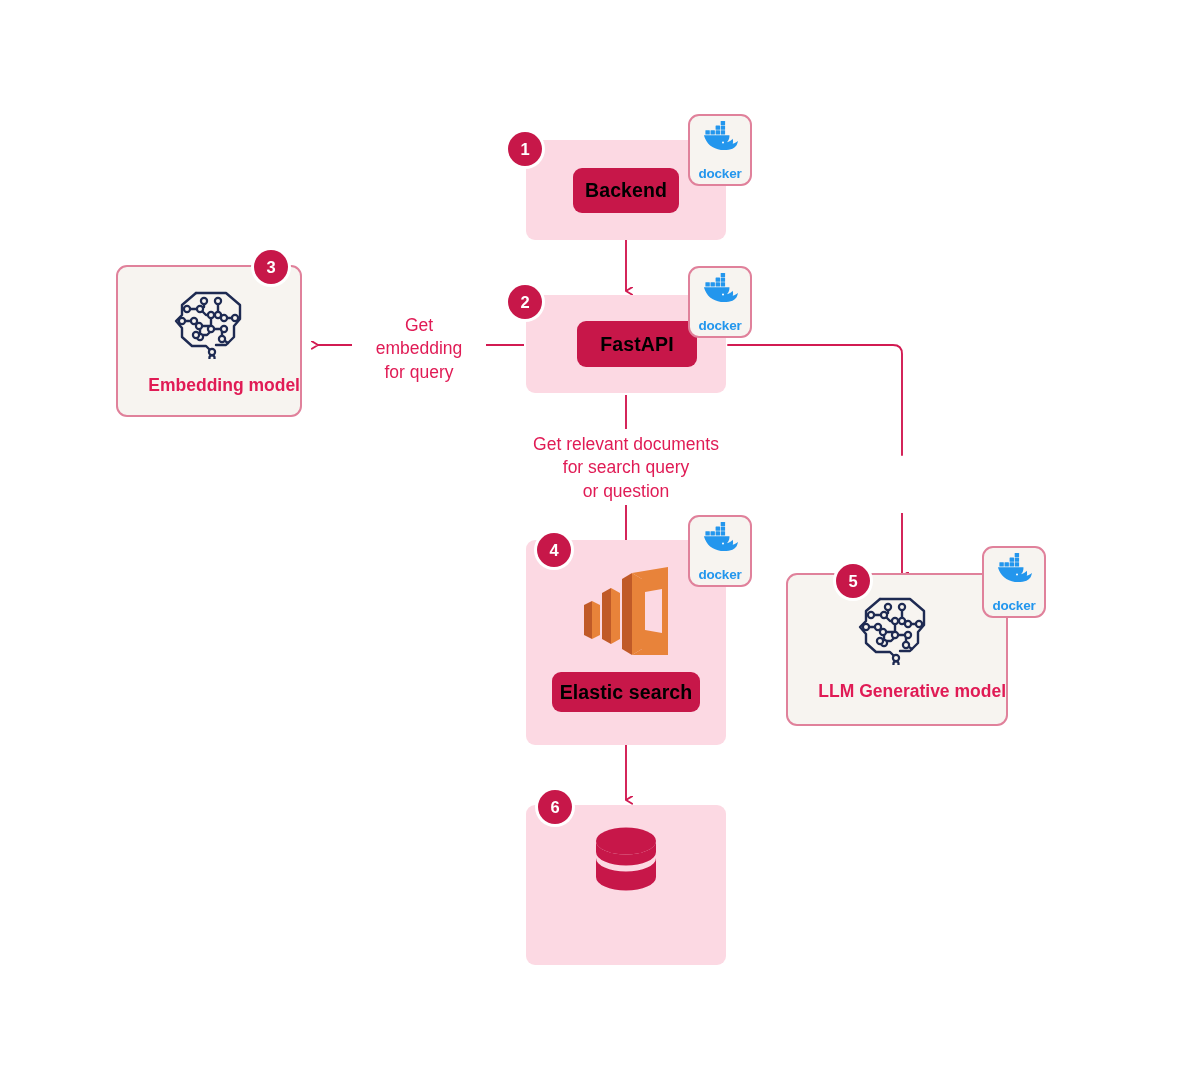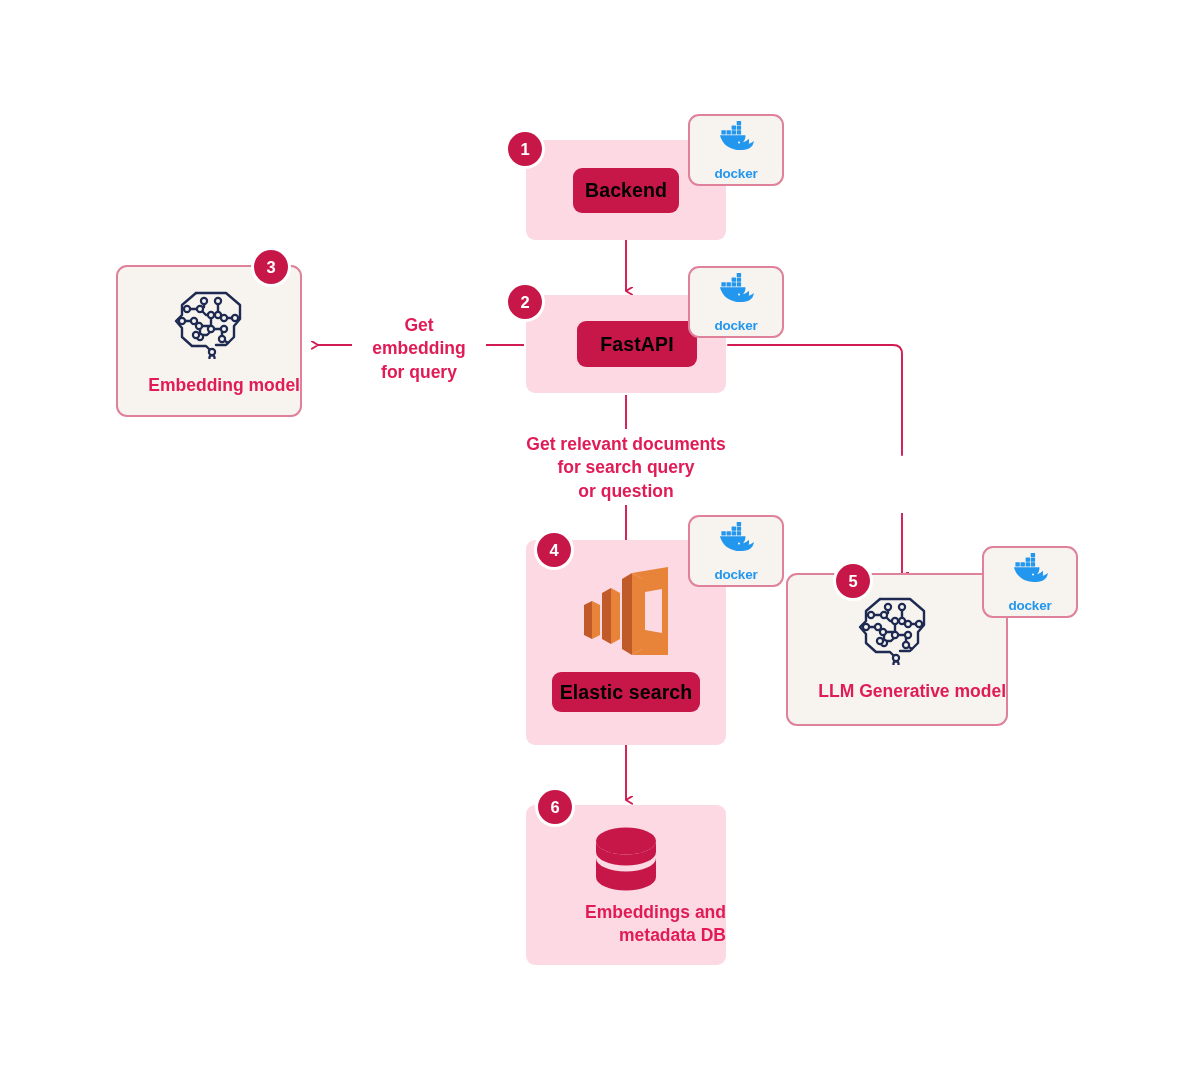--- a/index.html
+++ b/index.html
@@ -65,21 +65,21 @@
     color: #fff;
     display: flex; align-items: center; justify-content: center;
     font-size: 16.5px; font-weight: 600;
     z-index: 6;
     box-shadow: 0 0 0 3px #ffffff;
   }
 
   
   .docker {
     position: absolute;
-    width: 96px; height: 72px;
+    width: 64px; height: 72px;
     background: #F7F4F0;
     border: 2px solid #E0819B;
     border-radius: 11px;
     z-index: 7;
     display: flex; flex-direction: column;
     align-items: center; justify-content: center;
     gap: 17px;
   }
   .docker svg { display: block; }
   .docker .dk-word {
@@ -88,21 +88,21 @@
     font-weight: 700;
     letter-spacing: -.2px;
     line-height: 1;
   }
 
   
   .edge-label {
     position: absolute;
     color: #E01B55;
     font-size: 17.5px;
-    font-weight: 700;
+    font-weight: 400;
     text-align: center;
     line-height: 1.34;
     z-index: 5;
     background: #ffffff;
     white-space: pre-line;
   }
 
   .icon-wrap { position: absolute; z-index: 4; }
 </style>
 </head>
@@ -325,22 +325,20 @@
   </div>
 
   <div class="node panel-pink" style="left:526px; top:805px; width:200px; height:160px;">
     <div class="icon-wrap" style="left:66px; top:20px; width:68px; height:70px;">
       <svg width="68" height="70" viewBox="0 0 68 70">
         <ellipse cx="34" cy="16" rx="30" ry="13.5" fill="#C71749"></ellipse>
         <path d="M4,16 V27 a30,13.5 0 0 0 60,0 V16 a30,13.5 0 0 1 -60,0 z" fill="#C71749"></path>
         <path d="M4,33 V52 a30,13.5 0 0 0 60,0 V33 a30,13.5 0 0 1 -60,0 z" fill="#C71749"></path>
       </svg>
     </div>
-    <div class="caption" style="top:96px;">Embeddings and
-metadata DB</div>
   </div>
   <div class="badge" style="left:538px; top:790px;">6</div>
 
   <div class="edge-label" style="left:352px; top:314px; width:134px;">Get
 embedding
 for query</div>
 
   <div class="edge-label" style="left:506px; top:433px; width:240px;">Get relevant documents
 for search query
 or question</div>

